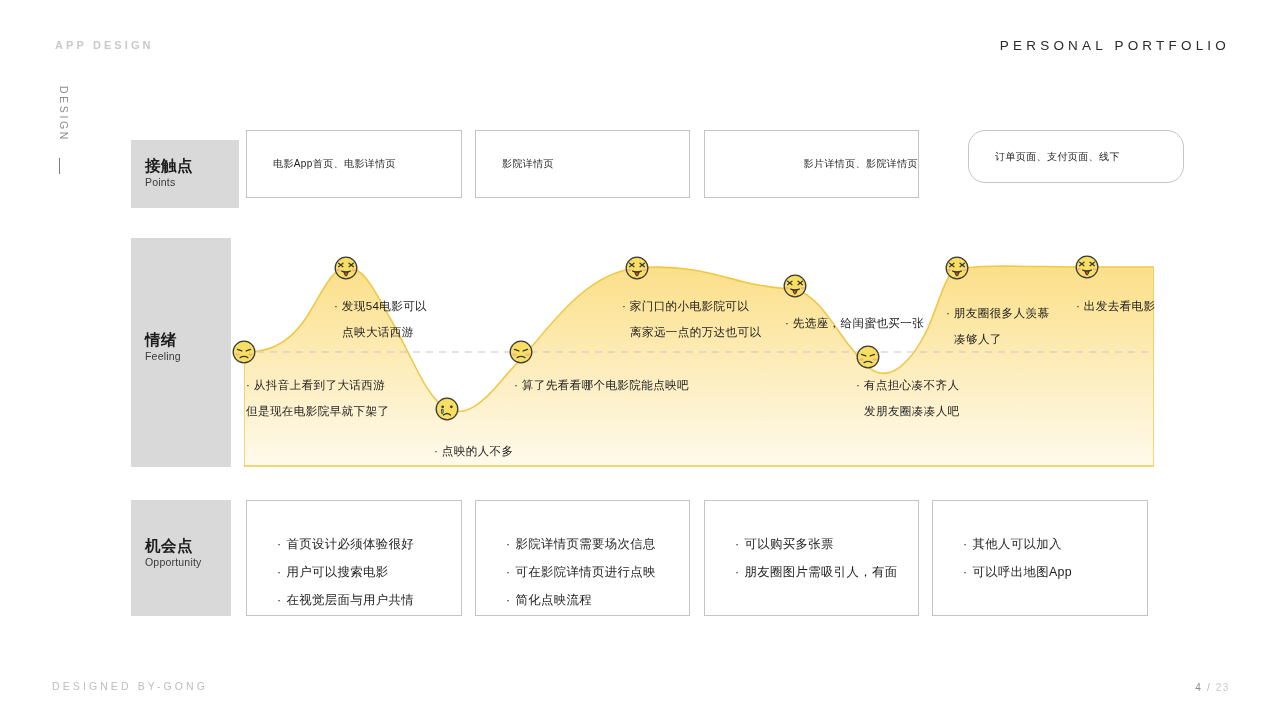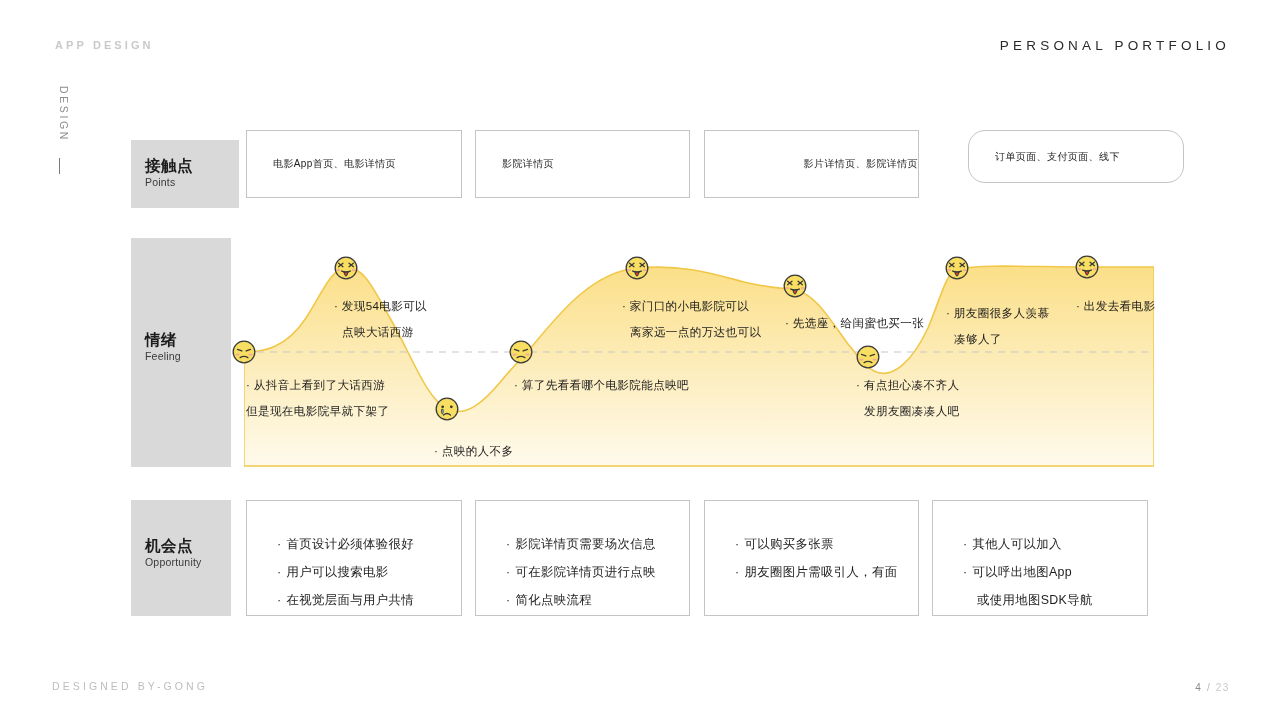--- a/index.html
+++ b/index.html
@@ -386,21 +386,20 @@
   <ul>
     <li><span class="dot">·</span><span>可以购买多张票</span></li>
     <li><span class="dot">·</span><span>朋友圈图片需吸引人，有面</span></li>
   </ul>
 </div>
 
 <div class="op-box" style="left:932px; top:500px; width:216px; height:116px;">
   <ul>
     <li><span class="dot">·</span><span>其他人可以加入</span></li>
     <li><span class="dot">·</span><span>可以呼出地图App</span></li>
-    <li class="cont"><span>或使用地图SDK导航</span></li>
   </ul>
 </div>
 
 <div class="ftr-left">DESIGNED BY-GONG</div>
 <div class="ftr-right">
   <span class="cur">4</span>
   <span class="sep">/</span>
   <span class="tot">23</span>
 </div>
 

